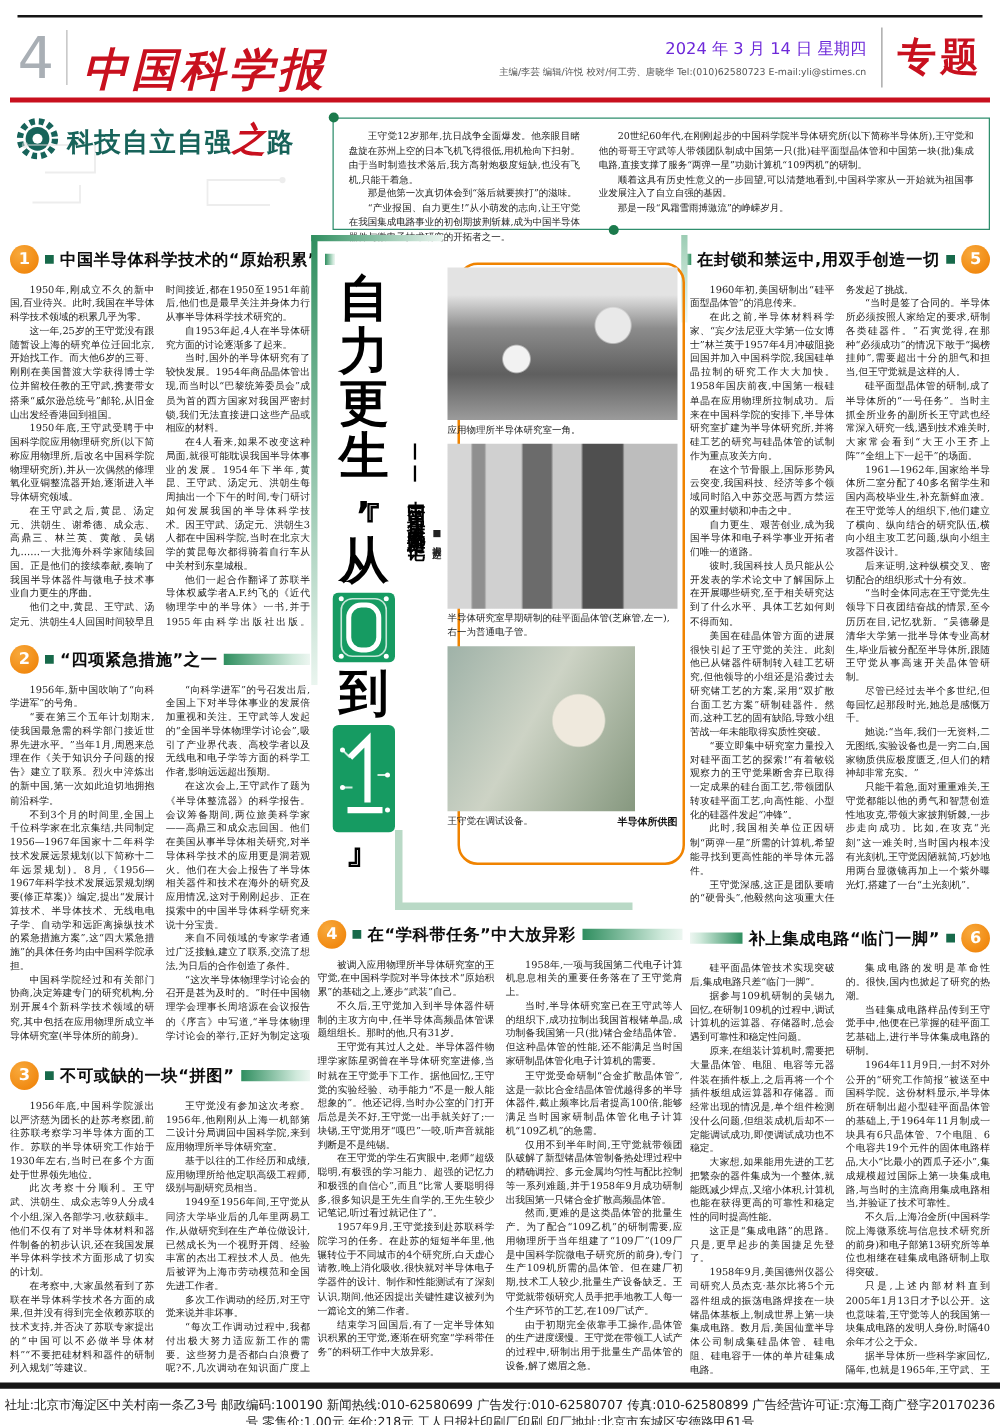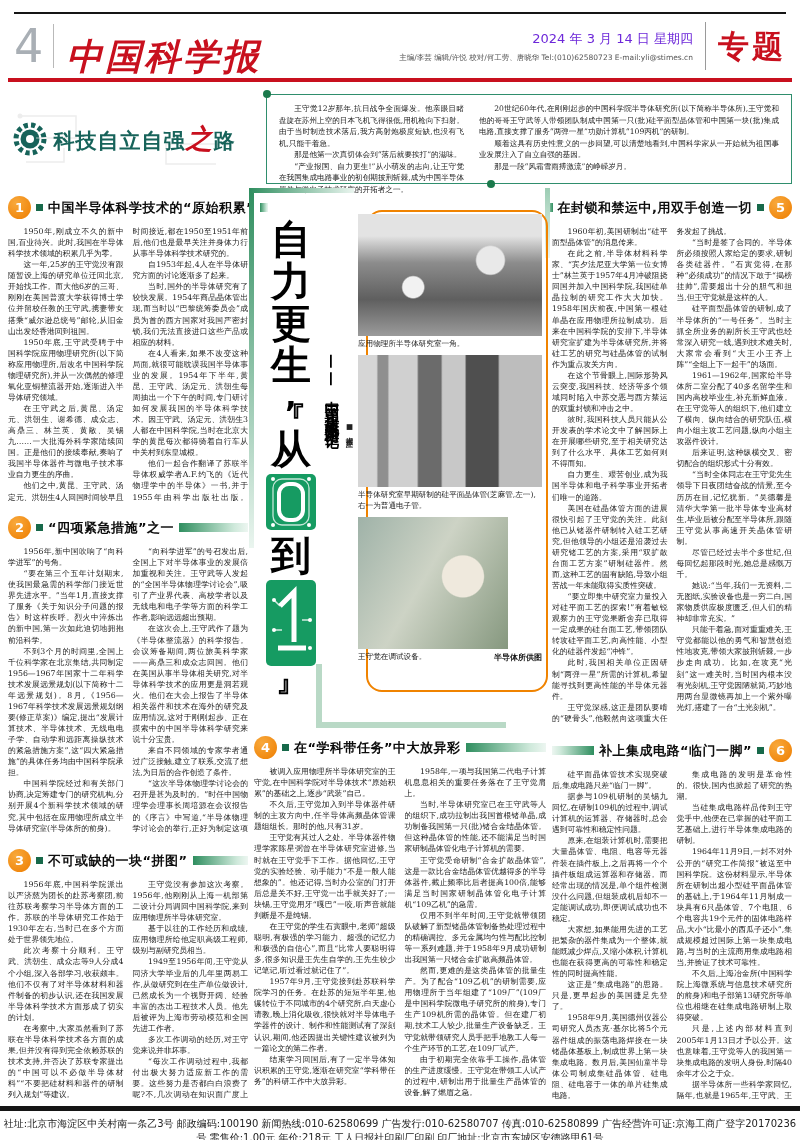--- a/index.html
+++ b/index.html
@@ -13,21 +13,21 @@
   .vline{width:1px;height:44px;background:#b9b9b9;margin:0 12px 0 10px;}
   .masthead{font-size:36px;font-weight:bold;font-style:italic;color:#c8101e;letter-spacing:3px;line-height:1;margin-top:20px;}
   .hdr-right{margin-left:auto;text-align:right;font-family:"DejaVu Sans","Liberation Sans",sans-serif;}
   .date{font-size:13px;font-weight:normal;color:#6d28d9;}
   .staff{font-size:7.5px;color:#555;margin-top:5px;}
   .vline2{width:1px;height:48px;background:#9a9a9a;margin:0 12px;}
   .badge{font-size:31px;font-weight:bold;color:#c8101e;letter-spacing:3px;line-height:1;}
   .red-rule{position:absolute;left:8px;right:8px;top:78px;height:4px;background:#c8101e;}
   
   .intro{position:absolute;left:10px;top:94px;width:782px;height:90px;display:flex;}
-  .logo{width:228px;display:flex;align-items:center;justify-content:center;gap:7px;position:relative;}
+  .logo{width:228px;display:flex;justify-content:center;gap:7px;position:relative;}
   .logo-trace{position:absolute;left:6px;top:10px;width:216px;height:70px;opacity:.5;}
   .logo-text{font-size:21px;font-weight:bold;color:#17635a;font-family:"DejaVu Sans",sans-serif;letter-spacing:1px;position:relative;}
   .logo-zhi{color:#c8101e;font-size:27px;font-style:italic;font-family:"DejaVu Serif",serif;}
   .intro-box{flex:1;border:1px solid #2f8e6d;position:relative;padding:8px 12px 6px;display:flex;gap:15px;box-sizing:border-box;margin-left:28px;}
   .intro-col{font-size:7.6px;line-height:1.52;text-align:justify;color:#222;}
   .ic-l{width:37%;} .ic-r{width:60%;}
   .intro-col p{margin:0;text-indent:2em;}
   .dot{position:absolute;width:8px;height:8px;border-radius:50%;background:#1b7a4c;}
   .dot-tl{left:-4px;top:-5px;} .dot-b{left:42%;bottom:-5px;}
   
@@ -163,21 +163,21 @@
       </div>
       <div class="sec">
         <div class="sec-head">
           <div class="numc">2</div>
           <div class="sqg"></div>
           <div class="stitle">“四项紧急措施”之一</div>
           <div class="sbar"></div>
         </div>
         <div class="sbody hb2">
             <p>1956年,新中国吹响了“向科学进军”的号角。</p>
-            <p>“要在第三个五年计划期末,使我国最急需的科学部门接近世界先进水平。”当年1月,直接支撑了服务《关于知识分子问题的报告》时这样疾呼。烈火中淬炼出的新中国,第一次如此迫切地拥抱前沿科学。</p>
+            <p>“要在第三个五年计划期末,使我国最急需的科学部门接近世界先进水平。”当年1月,周恩来总理在作《关于知识分子问题的报告》建立了联系。烈火中淬炼出的新中国,第一次如此迫切地拥抱前沿科学。</p>
             <p>不到3个月的时间里,全国上千位科学家在北京集结,共同制定1956—1967年国家十二年科学技术发展远景规划(以下简称十二年远景规划)。8月,《1956—1967年科学技术发展远景规划纲要(修正草案)》编定,提出“发展计算技术、半导体技术、无线电电子学、自动学和远距离操纵技术的紧急措施方案”,这“四大紧急措施”的具体任务均由中国科学院承担。</p>
             <p>中国科学院经过和有关部门协商,决定筹建专门的研究机构,分别开展4个新科学技术领域的研究,其中包括在应用物理所成立半导体研究室(半导体所的前身)。</p>
             <p>“向科学进军”的号召发出后,全国上下对半导体事业的发展倍加重视和关注。王守武等人发起的“全国半导体物理学讨论会”,吸引了产业界代表、高校学者以及无线电和电子学等方面的科学工作者,影响远远超出预期。</p>
             <p>在这次会上,王守武作了题为《半导体整流器》的科学报告。会议筹备期间,两位旅美科学家——高鼎三和成众志回国。他们在美国从事半导体相关研究,对半导体科学技术的应用更是洞若观火。他们在大会上报告了半导体相关器件和技术在海外的研究及应用情况,这对于刚刚起步、正在摸索中的中国半导体科学研究来说十分宝贵。</p>
             <p>来自不同领域的专家学者通过广泛接触,建立了联系,交流了想法,为日后的合作创造了条件。</p>
             <p>“这次半导体物理学讨论会的召开是甚为及时的。”时任中国物理学会理事长周培源在会议报告的《序言》中写道,“半导体物理学讨论会的举行,正好为制定这项任务(指十二年远景规划中有关半导体技术的建立的任务)的规划做好准备工作。”</p>
           </div>
       </div>
       <div class="sec">
         <div class="sec-head">
@@ -284,22 +284,22 @@
         <div class="sec-head mirror">
           <div class="numc">5</div>
           <div class="sqg"></div>
           <div class="stitle">在封锁和禁运中,用双手创造一切</div>
           <div class="sbar"></div>
         </div>
         <div class="sbody hb5">
             <p>1960年初,美国研制出“硅平面型晶体管”的消息传来。</p>
             <p>在此之前,半导体材料科学家、“宾夕法尼亚大学第一位女博士”林兰英于1957年4月冲破阻挠回国并加入中国科学院,我国硅单晶拉制的研究工作大大加快。1958年国庆前夜,中国第一根硅单晶在应用物理所拉制成功。后来在中国科学院的安排下,半导体研究室扩建为半导体研究所,并将硅工艺的研究与硅晶体管的试制作为重点攻关方向。</p>
             <p>在这个节骨眼上,国际形势风云突变,我国科技、经济等多个领域同时陷入中苏交恶与西方禁运的双重封锁和冲击之中。</p>
+            <p>自力更生、艰苦创业,成为我国半导体和电子科学事业开拓者们唯一的道路。</p>
             <p>彼时,我国科技人员只能从公开发表的学术论文中了解国际上在开展哪些研究,至于相关研究达到了什么水平、具体工艺如何则不得而知。</p>
-            <p>自力更生、艰苦创业,成为我国半导体和电子科学事业开拓者们唯一的道路。</p>
             <p>美国在硅晶体管方面的进展很快引起了王守觉的关注。此刻他已从锗器件研制转入硅工艺研究,但他领导的小组还是沿袭过去研究锗工艺的方案,采用“双扩散台面工艺方案”研制硅器件。然而,这种工艺的固有缺陷,导致小组苦战一年未能取得实质性突破。</p>
             <p>“要立即集中研究室力量投入对硅平面工艺的探索!”有着敏锐观察力的王守觉果断舍弃已取得一定成果的硅台面工艺,带领团队转攻硅平面工艺,向高性能、小型化的硅器件发起“冲锋”。</p>
             <p>此时,我国相关单位正因研制“两弹一星”所需的计算机,希望能寻找到更高性能的半导体元器件。</p>
             <p>王守觉深感,这正是团队要啃的“硬骨头”,他毅然向这项重大任务发起了挑战。</p>
             <p>“当时是签了合同的。半导体所必须按照人家给定的要求,研制各类硅器件。”石寅觉得,在那种“必须成功”的情况下敢于“揭榜挂帅”,需要超出十分的胆气和担当,但王守觉就是这样的人。</p>
             <p>硅平面型晶体管的研制,成了半导体所的“一号任务”。当时主抓全所业务的副所长王守武也经常深入研究一线,遇到技术难关时,大家常会看到“大王小王齐上阵”“全组上下一起干”的场面。</p>
             <p>1961—1962年,国家给半导体所二室分配了40多名留学生和国内高校毕业生,补充新鲜血液。在王守觉等人的组织下,他们建立了横向、纵向结合的研究队伍,横向小组主攻工艺问题,纵向小组主攻器件设计。</p>
             <p>后来证明,这种纵横交叉、密切配合的组织形式十分有效。</p>
             <p>“当时全体同志在王守觉先生领导下日夜团结奋战的情景,至今历历在目,记忆犹新。”吴德馨是清华大学第一批半导体专业高材生,毕业后被分配至半导体所,跟随王守觉从事高速开关晶体管研制。</p>
             <p>尽管已经过去半个多世纪,但每回忆起那段时光,她总是感慨万千。</p>

